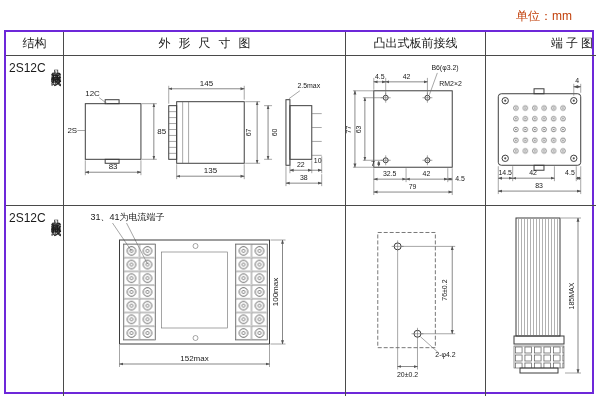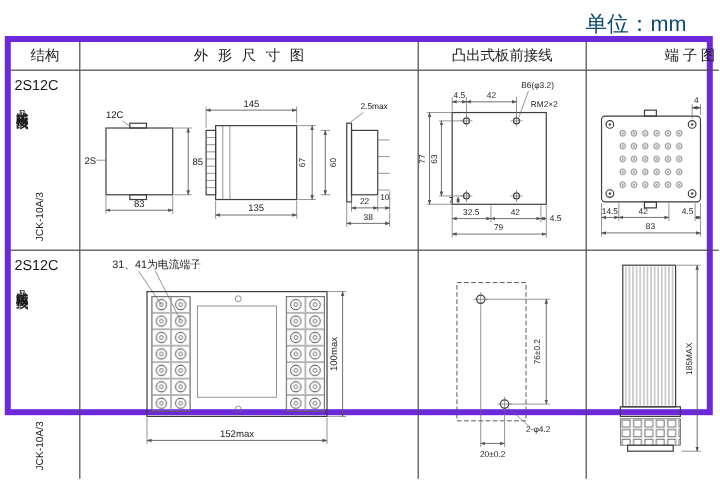--- a/index.html
+++ b/index.html
@@ -1,30 +1,30 @@
 <!DOCTYPE html>
 <html><head>
 <meta charset="utf-8">
 <style>
   html,body { margin:0; padding:0; background:#ffffff; }
   .sheet { position:relative; width:600px; height:400px; background:#ffffff;
            font-family:"Liberation Sans", sans-serif; color:#1a1a1a; overflow:hidden; }
-  .unit { position:absolute; top:8px; right:28px; font-size:18px; color:#0c4a6e; }
-
-  .dtable { position:absolute; left:4px; top:30px; width:590px; height:316px;
+  .unit { position:absolute; top:8px; right:28px; font-size:12px; color:#c2410c; }
+
+  .dtable { position:absolute; left:4px; top:30px; width:590px; height:364px;
             display:grid; grid-template-columns:58px 282px 140px 110px;
-            grid-template-rows:24px 150px 190px; border:5px solid #6d28d9; box-sizing:border-box; }
+            grid-template-rows:24px 150px 190px; border:2px solid #6d28d9; box-sizing:border-box; }
   .cell { border-right:1px solid #4a4a4a; border-bottom:1px solid #4a4a4a; overflow:hidden; box-sizing:border-box; }
   .c4 { border-right:none; }
   .r2 { border-bottom:none; }
   .hcell { display:flex; align-items:center; justify-content:center; font-size:12px; }
   .sp  { letter-spacing:8px; text-indent:8px;font-family:Liberation Serif, serif; }
   .sp2 { letter-spacing:3px; text-indent:3px;justify-content:flex-end; }
 
-  .struct { display:flex; flex-direction:column; padding:5px 3px; gap:5px; }
+  .struct { display:flex; flex-direction:row; padding:5px 3px; gap:5px; }
   .model { font-size:12px; }
   .sbody { display:flex; flex-direction:row; gap:4px; flex:1; }
   .mount { writing-mode:vertical-lr; text-orientation:upright; font-size:10.5px; letter-spacing:1px; line-height:1.15; }
   .code  { writing-mode:vertical-rl; transform:rotate(180deg); font-size:8.5px; align-self:flex-end; margin-bottom:2px; color:#222; }
 
   .fig { display:block; width:100%; height:100%; }
   .ln   { stroke:#3d3d3d; stroke-width:1; fill:none; }
   .thin { stroke:#6a6a6a; stroke-width:0.6; fill:none; }
   .dim  { stroke:#555; stroke-width:0.7; fill:none; }
   .dsh  { stroke:#555; stroke-width:0.8; fill:none; stroke-dasharray:4 2; }

